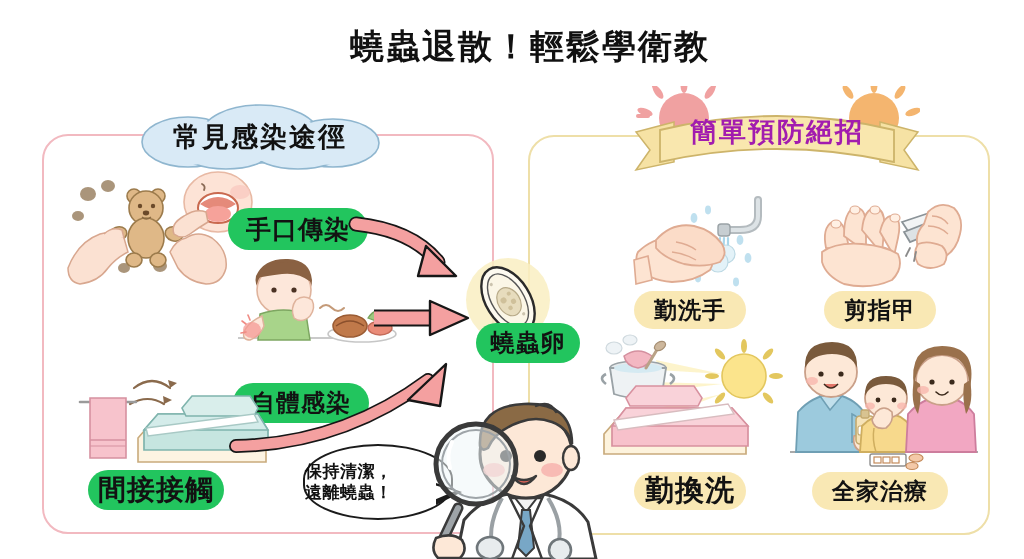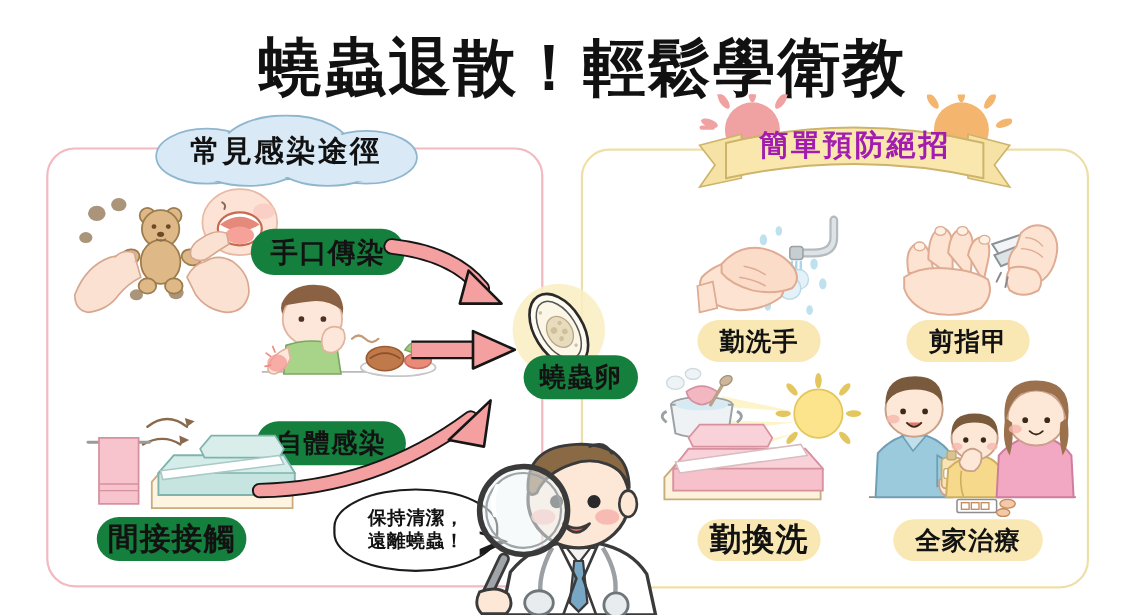--- a/index.html
+++ b/index.html
@@ -8,21 +8,21 @@
     background: #ffffff;
     font-family: "Liberation Sans", "DejaVu Sans", sans-serif;
     overflow: hidden;
   }
   #stage { position: relative; width: 1024px; height: 559px; background:#fff; }
 
   
   .title {
     position: absolute; top: 24px; left: 0; width: 1024px;
     text-align: center;
-    font-size: 57px; font-weight: 700; letter-spacing: 2px;
+    font-size: 34px; font-weight: 700; letter-spacing: 2px;
     color: #111;
     font-family: "DejaVu Sans", "Liberation Sans", sans-serif;
     padding-left: 36px;
   }
 
   
   .panel { position: absolute; border-radius: 26px; }
   .panel-left  { left: 42px;  top: 134px; width: 452px; height: 400px;
                  border: 2px solid #f2b9c0; }
   .panel-right { left: 528px; top: 135px; width: 462px; height: 400px;
@@ -49,32 +49,32 @@
 
   
   .pill {
     position: absolute;
     display: flex; align-items: center; justify-content: center;
     border-radius: 999px;
     font-weight: 700; color: #121212; letter-spacing: 1px;
     font-family: "DejaVu Sans", "Liberation Sans", sans-serif;
     white-space: nowrap;
   }
-  .pill-pink   { background: #15803d; }
+  .pill-pink   { background: #22c55e; }
   .pill-yellow { background: #f9e8b4; }
 
   
   .art { position: absolute; }
   .art svg { display: block; overflow: visible; }
 
   
   .bubble {
     position: absolute; left: 303px; top: 444px; width: 150px; height: 76px;
     background: #fff; border: 2.5px solid #1b1b1b; border-radius: 50%/46%;
-    display: flex; flex-direction: column; align-items: center; justify-content: center;
+    display: flex; flex-direction: column; align-items: flex-start; justify-content: center;
     line-height: 1.25;
   }
   .bubble span {
     font-size: 17px; font-weight: 700; color: #111; letter-spacing: 0.5px;
     font-family: "DejaVu Sans", "Liberation Sans", sans-serif;
   }
   .bubble-tail {
     position: absolute; left: 436px; top: 483px; width: 0; height: 0;
     border-left: 26px solid #1b1b1b;
     border-top: 9px solid transparent;

